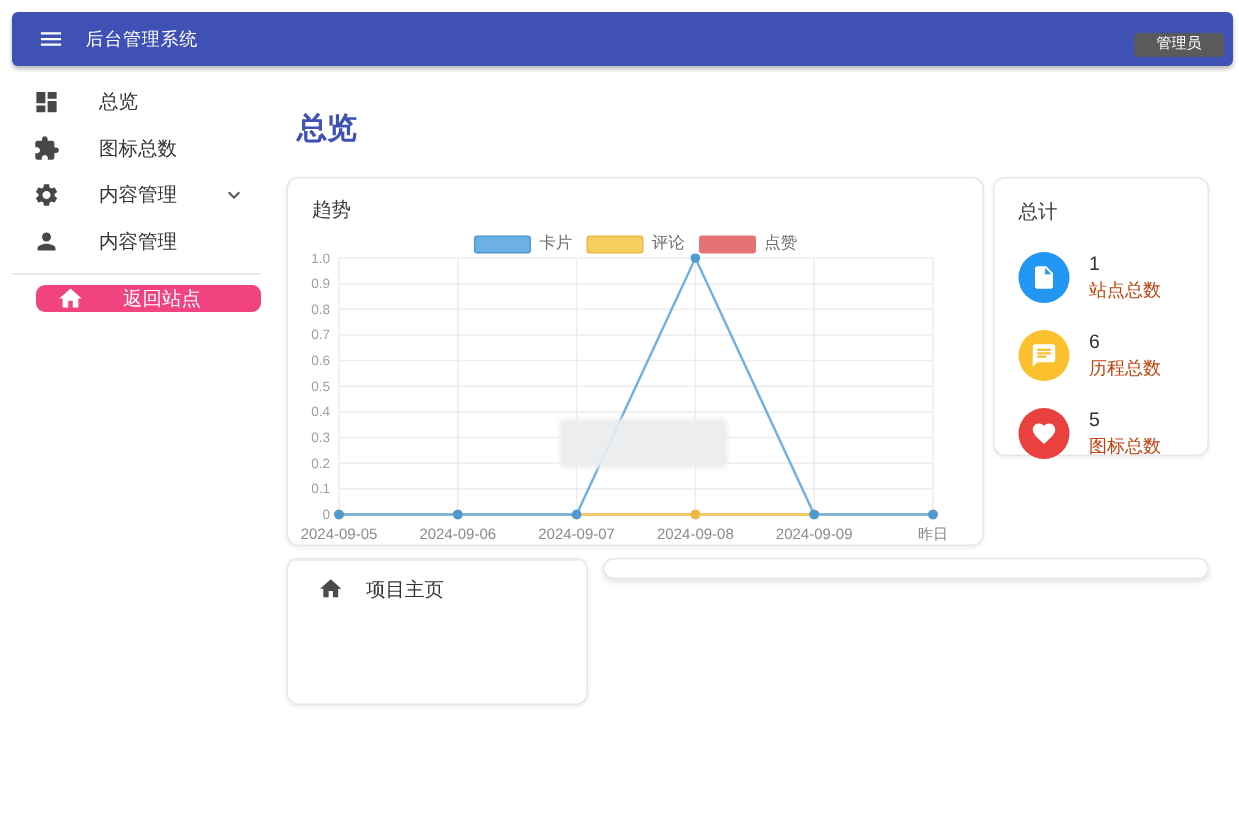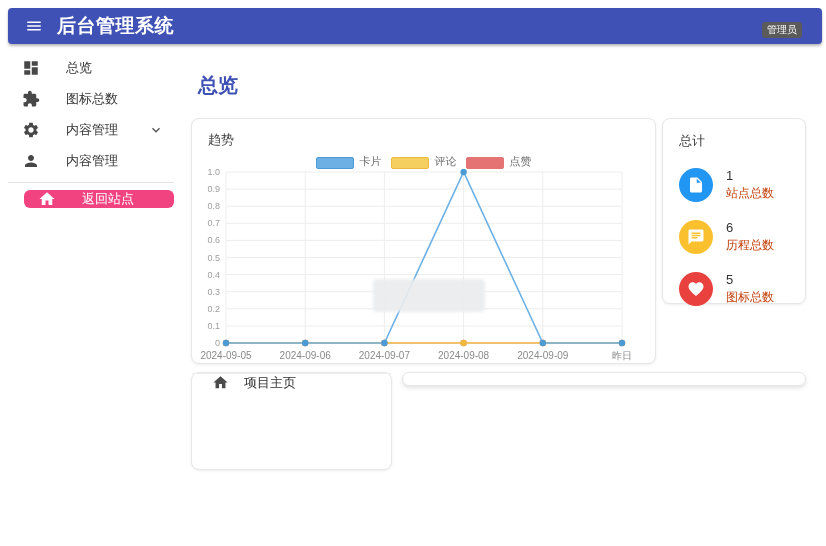--- a/index.html
+++ b/index.html
@@ -7,23 +7,23 @@
     --c-muted:#8a8a8a; --c-border:#e7e7e7;
   }
   *{box-sizing:border-box;margin:0;padding:0}
   body{background:#fff;font-family:"Liberation Sans","DejaVu Sans",sans-serif;}
   .page{position:relative;width:826px;height:546px;background:#fff;overflow:hidden}
 
   
   .appbar{position:absolute;left:8px;top:8px;width:814px;height:36px;background:var(--c-header);
     border-radius:4px;display:flex;align-items:center;box-shadow:0 2px 3px rgba(0,0,0,.28)}
   .appbar .burger{margin-left:17px;width:18px;color:#fff;display:flex;cursor:pointer}
-  .appbar .title{margin-left:14px;color:#fff;font-size:19px;font-weight:bold;letter-spacing:.5px}
-  .admin-badge{position:absolute;right:20px;top:14px;background:#5a5a5a;color:#fff;font-size:10px;
-    padding:2px 5px;border-radius:3px;line-height:12px}
+  .appbar .title{margin-left:14px;color:#fff;font-size:12px;font-weight:normal;letter-spacing:.5px}
+  .admin-badge{position:absolute;right:6px;top:14px;background:#5a5a5a;color:#fff;font-size:10px;
+    padding:2px 15px;border-radius:3px;line-height:12px}
 
   
   .sidebar{position:absolute;left:8px;top:52px;width:166px}
   .nav-item{height:31px;display:flex;align-items:center;color:var(--c-text);font-size:13px;cursor:pointer;position:relative}
   .nav-item .ic{width:18px;height:18px;margin-left:14px;color:#474747;flex:0 0 18px;display:flex}
   .nav-item .lbl{margin-left:26px}
   .nav-item .chev{position:absolute;right:10px;width:16px;height:16px;color:#555;display:flex}
   .sidebar .divider{height:1px;background:#e3e3e3;margin:6px 0 7px 0}
   .nav-item.active{background:var(--c-active);border-radius:6px;height:18px;margin:0 0 3px 16px}
   .nav-item.active .ic,.nav-item.active .lbl{color:#fff}
@@ -55,21 +55,21 @@
   .stat-lbl{font-size:12px;color:#c2410c;margin-top:2px}
 
   
   .app-card{left:191px;top:372px;width:201px;height:98px}
   .app-head{display:flex;align-items:center;padding:12px 16px;height:59px}
   .app-logo{width:36px;height:32px;display:flex;color:#2aa6e9}
   .app-meta{margin-left:16px}
   .app-name{font-size:15px;color:#424242}
   .app-ver{font-size:12px;color:#757575;margin-top:1px}
   .app-divider{height:1px;background:#eee}
-  .app-link{display:flex;height:37px;padding-left:20px;cursor:pointer}
+  .app-link{display:flex;align-items:center;height:37px;padding-left:20px;cursor:pointer}
   .app-link .ic{width:17px;height:17px;color:#4a4a4a;display:flex}
   .app-link .lbl{margin-left:15px;font-size:13px;color:#333}
 
   .pill-card{left:402px;top:372px;width:404px;height:14px;border-radius:7px;box-shadow:0 2px 4px rgba(0,0,0,.12)}
 
   svg{display:block}
   text{font-family:"Liberation Sans","DejaVu Sans",sans-serif}
 </style>
 </head>
 <body>

